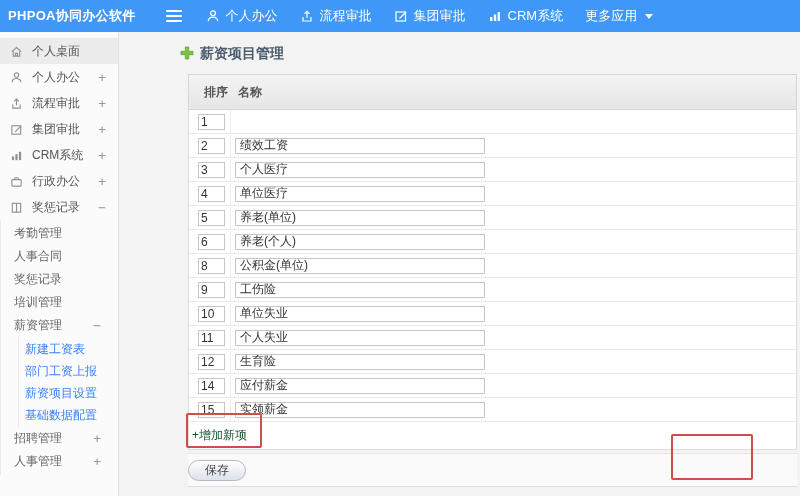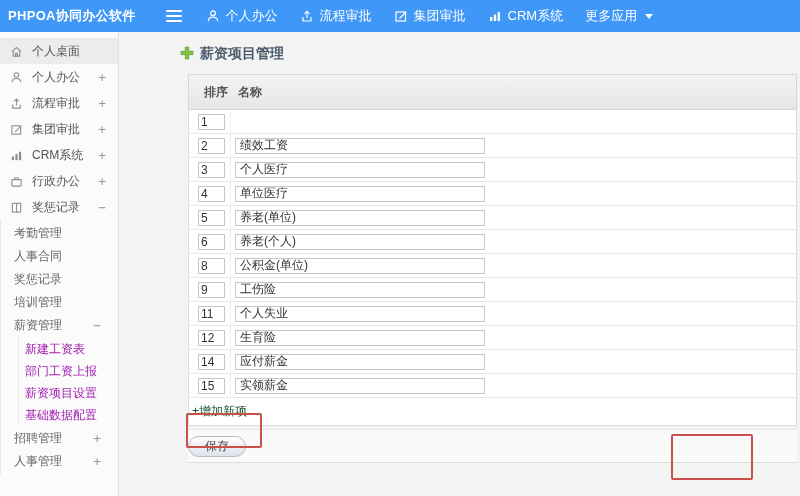--- a/index.html
+++ b/index.html
@@ -26,21 +26,21 @@
     position:absolute; top:32px; left:0; bottom:0; width:119px;
     background:#fbfbfb; border-right:1px solid #e2e2e2; padding-top:6px;
   }
   .s-item { height:26px; display:flex; align-items:center; padding:0 10px; position:relative; cursor:pointer; color:#555; }
   .s-item.selected { background:#ececec; }
   .s-item .ico { width:14px; margin-right:8px; color:#8f8f8f; display:flex; }
   .exp { position:absolute; right:12px; color:#999; font-size:13px; font-family:"DejaVu Sans Mono",monospace; }
   .lvl2 { margin-left:0; border-left:1px solid #eaeaea; padding:2px 5px; }
   .s2 { height:23px; line-height:23px; padding-left:8px; position:relative; color:#666; cursor:pointer; }
   .lvl3 { margin-left:12px; border-left:1px solid #eaeaea; padding:1px 0; }
-  .s3 { height:22px; line-height:22px; padding-left:6px; color:#a21caf; cursor:pointer; }
+  .s3 { height:22px; line-height:22px; padding-left:6px; color:#3b82f6; cursor:pointer; }
   
   .content { position:absolute; top:32px; left:120px; right:0; bottom:0; background:#f3f3f4; }
   .page-title { position:absolute; left:60px; top:13px; display:flex; align-items:center; gap:6px; font-size:14px; font-weight:bold; color:#4a5a6b; }
   .table-wrap { position:absolute; left:68px; top:42px; width:609px; }
   .thead {
     display:flex; height:36px; align-items:center;
     background:linear-gradient(#f3f3f3,#e6e6e6);
     border:1px solid #d6d6d6; font-weight:bold; color:#555;
   }
   .th-order { flex:0 0 42px; padding-left:15px; }
@@ -293,20 +293,26 @@
         <div class="cell-name"><input class="in-name" value="公积金(单位)" style=""></div>
       </div>
       <div class="row">
         <div class="cell-order">
             <input class="in-order" value="9" style="">
           </div>
         <div class="cell-name"><input class="in-name" value="工伤险" style=""></div>
       </div>
       <div class="row">
         <div class="cell-order">
+            <input class="in-order" value="10" style="">
+          </div>
+        <div class="cell-name"><input class="in-name" value="单位失业" style=""></div>
+      </div>
+      <div class="row">
+        <div class="cell-order">
             <input class="in-order" value="11" style="">
           </div>
         <div class="cell-name"><input class="in-name" value="个人失业" style=""></div>
       </div>
       <div class="row">
         <div class="cell-order">
             <input class="in-order" value="12" style="">
           </div>
         <div class="cell-name"><input class="in-name" value="生育险" style=""></div>
       </div>

